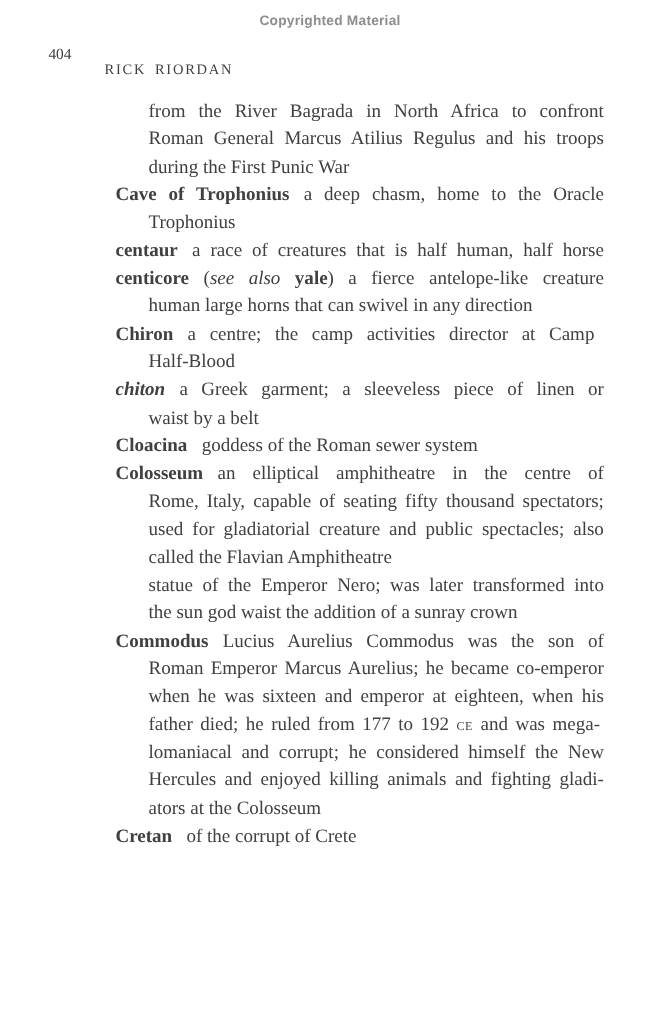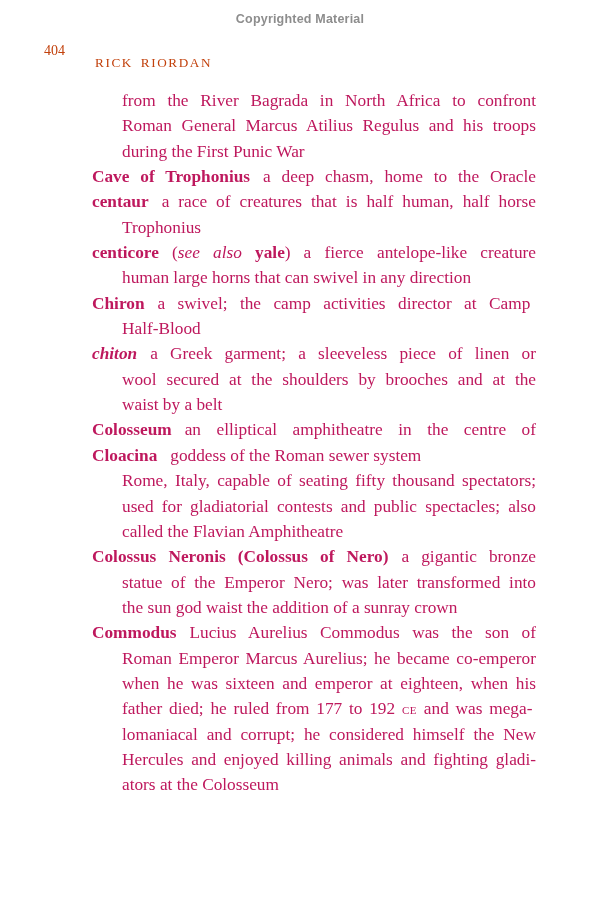--- a/index.html
+++ b/index.html
@@ -23,43 +23,43 @@
     color: #8d8d8d;
   }
   .copyright.top { top: 12px; }
   .copyright.bottom { top: 886px; }
   .pagehead {
     position: absolute;
     top: 43px;
     left: 0;
     width: 600px;
     height: 18px;
-    color: #c2410c;
+    color: #404040;
     font-size: 14px;
   }
   .pagehead .num {
     position: absolute;
     left: 44px;
     top: 0;
   }
   .pagehead .head {
     position: absolute;
     left: 95px;
     top: 12px;
     font-size: 13.2px;
     letter-spacing: 1.6px;
     word-spacing: 3px;
   }
   .glossary {
     position: absolute;
-    left: 92px;
+    left: 105px;
     top: 88px;
     width: 444px;
     font-size: 17.3px;
-    color: #be185d;
+    color: #404040;
   }
   .line {
     height: 25.35px;
     line-height: 25.35px;
     overflow: hidden;
     white-space: nowrap;
   }
   .line.ind { padding-left: 30px; }
   .inner { display: inline; }
   .b  { font-weight: bold; }
@@ -77,35 +77,33 @@
   <div class="pagehead">
     <span class="num">404</span>
     <span class="head">RICK RIORDAN</span>
   </div>
 
   <div class="glossary">
       <div class="line ind j"><span class="inner" style="word-spacing: 7.48047px;"><span class="">from the River Bagrada in North Africa to confront</span></span></div>
       <div class="line ind j"><span class="inner" style="word-spacing: 5.17857px;"><span class="">Roman General Marcus Atilius Regulus and his troops</span></span></div>
       <div class="line ind"><span class="inner"><span class="">during the First Punic War</span></span></div>
       <div class="line j"><span class="inner" style="word-spacing: 6.53711px;"><span class="b">Cave of Trophonius</span><span class="gap"></span><span class="">a deep chasm, home to the Oracle</span></span></div>
+      <div class="line ind"><span class="inner"><span class="">Trophonius</span></span></div>
       <div class="line j"><span class="inner" style="word-spacing: 4.70312px;"><span class="b">centaur</span><span class="gap"></span><span class="">a race of creatures that is half human, half horse</span></span></div>
-      <div class="line ind"><span class="inner"><span class="">Trophonius</span></span></div>
       <div class="line j"><span class="inner" style="word-spacing: 8.86719px;"><span class="b">centicore</span><span class=""> (</span><span class="i">see also</span><span class=""> </span><span class="b">yale</span><span class="">)</span><span class="gap"></span><span class="">a fierce antelope-like creature</span></span></div>
       <div class="line ind"><span class="inner"><span class="">human large horns that can swivel in any direction</span></span></div>
-      <div class="line j"><span class="inner" style="word-spacing: 8.07366px;"><span class="b">Chiron</span><span class="gap"></span><span class="">a swivel; the camp activities director at Camp</span></span></div>
+      <div class="line j"><span class="inner" style="word-spacing: 8.07366px;"><span class="b">Chiron</span><span class="gap"></span><span class="">a centre; the camp activities director at Camp</span></span></div>
       <div class="line ind"><span class="inner"><span class="">Half-Blood</span></span></div>
       <div class="line j"><span class="inner" style="word-spacing: 7.92773px;"><span class="bi">chiton</span><span class="gap"></span><span class="">a Greek garment; a sleeveless piece of linen or</span></span></div>
-      <div class="line ind j"><span class="inner" style="word-spacing: 5.52778px;"><span class="">wool secured at the shoulders by brooches and at the</span></span></div>
       <div class="line ind"><span class="inner"><span class="">waist by a belt</span></span></div>
+      <div class="line"><span class="inner"><span class="b">Cloacina</span><span class="gap"></span><span class="">goddess of the Roman sewer system</span></span></div>
       <div class="line j"><span class="inner" style="word-spacing: 11.2057px;"><span class="b">Colosseum</span><span class="gap"></span><span class="">an elliptical amphitheatre in the centre of</span></span></div>
-      <div class="line"><span class="inner"><span class="b">Cloacina</span><span class="gap"></span><span class="">goddess of the Roman sewer system</span></span></div>
       <div class="line ind j"><span class="inner" style="word-spacing: 3.01786px; margin-top: 48px;"><span class="">Rome, Italy, capable of seating fifty thousand spectators;</span></span></div>
-      <div class="line ind j"><span class="inner" style="word-spacing: 3.81696px;"><span class="">used for gladiatorial contests and public spectacles; also</span></span></div>
+      <div class="line ind j"><span class="inner" style="word-spacing: 3.81696px;"><span class="">used for gladiatorial creature and public spectacles; also</span></span></div>
       <div class="line ind"><span class="inner"><span class="">called the Flavian Amphitheatre</span></span></div>
-      <div class="line j"><span class="inner" style="word-spacing: 7.77865px;"><span class="b">Colossus Neronis (Colossus of Nero)</span><span class="gap"></span><span class="">a gigantic bronze</span></span></div>
       <div class="line ind j"><span class="inner" style="word-spacing: 4.48242px;"><span class="">statue of the Emperor Nero; was later transformed into</span></span></div>
       <div class="line ind"><span class="inner"><span class="">the sun god waist the addition of a sunray crown</span></span></div>
       <div class="line j"><span class="inner" style="word-spacing: 8.14844px;"><span class="b">Commodus</span><span class="gap"></span><span class="">Lucius Aurelius Commodus was the son of</span></span></div>
       <div class="line ind j"><span class="inner" style="word-spacing: 2.29948px;"><span class="">Roman Emperor Marcus Aurelius; he became co-emperor</span></span></div>
       <div class="line ind j"><span class="inner" style="word-spacing: 3.34375px;"><span class="">when he was sixteen and emperor at eighteen, when his</span></span></div>
       <div class="line ind j"><span class="inner" style="word-spacing: 2.48011px;"><span class="">father died; he ruled from 177 to 192 </span><span class="sc">CE</span><span class=""> and was mega-</span></span></div>
       <div class="line ind j"><span class="inner" style="word-spacing: 4.5067px;"><span class="">lomaniacal and corrupt; he considered himself the New</span></span></div>
       <div class="line ind j"><span class="inner" style="word-spacing: 3.40402px;"><span class="">Hercules and enjoyed killing animals and fighting gladi-</span></span></div>
       <div class="line ind"><span class="inner"><span class="">ators at the Colosseum</span></span></div>
       <div class="line"><span class="inner"><span class="b">Cretan</span><span class="gap"></span><span class="">of the corrupt of Crete</span></span></div>

